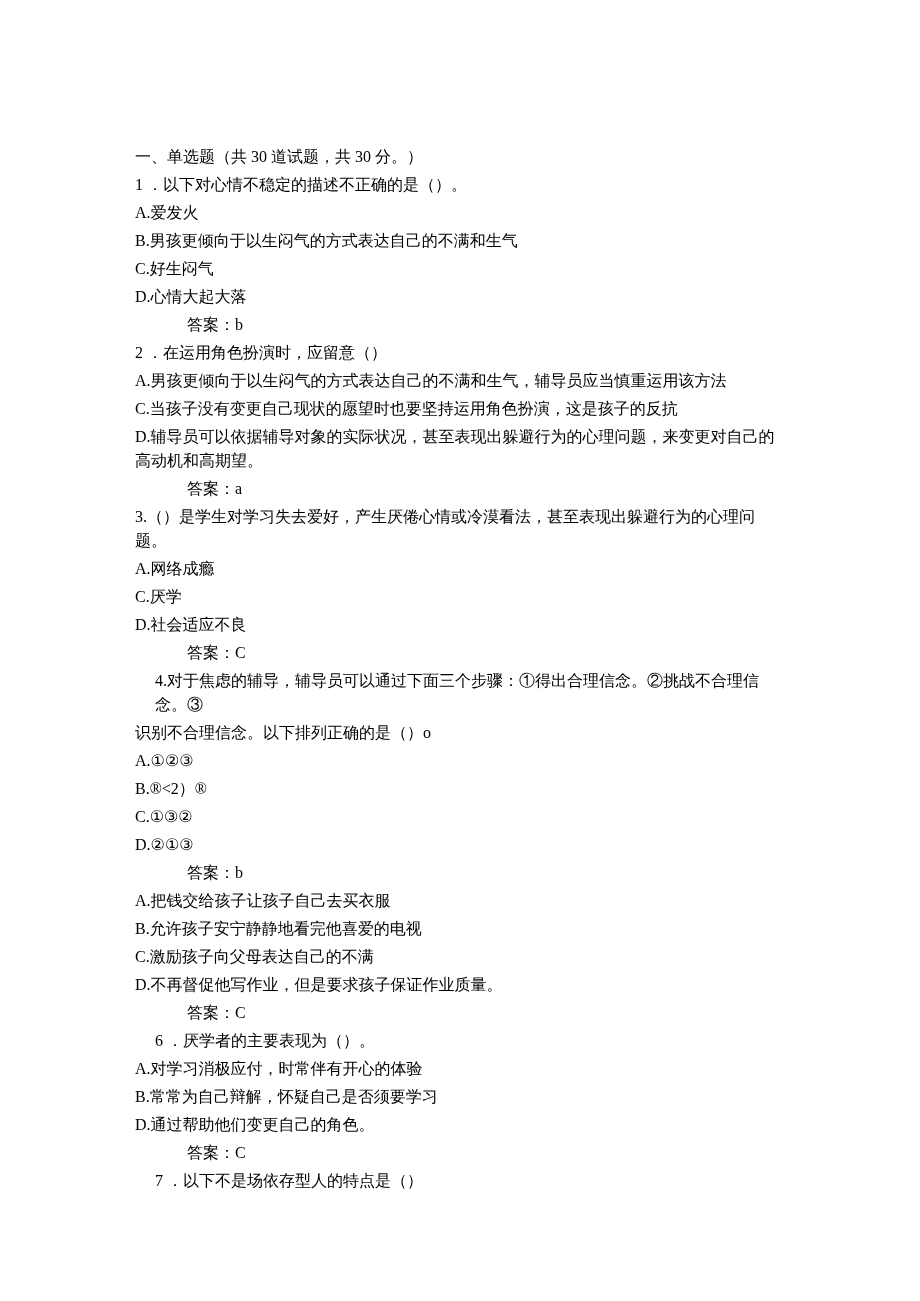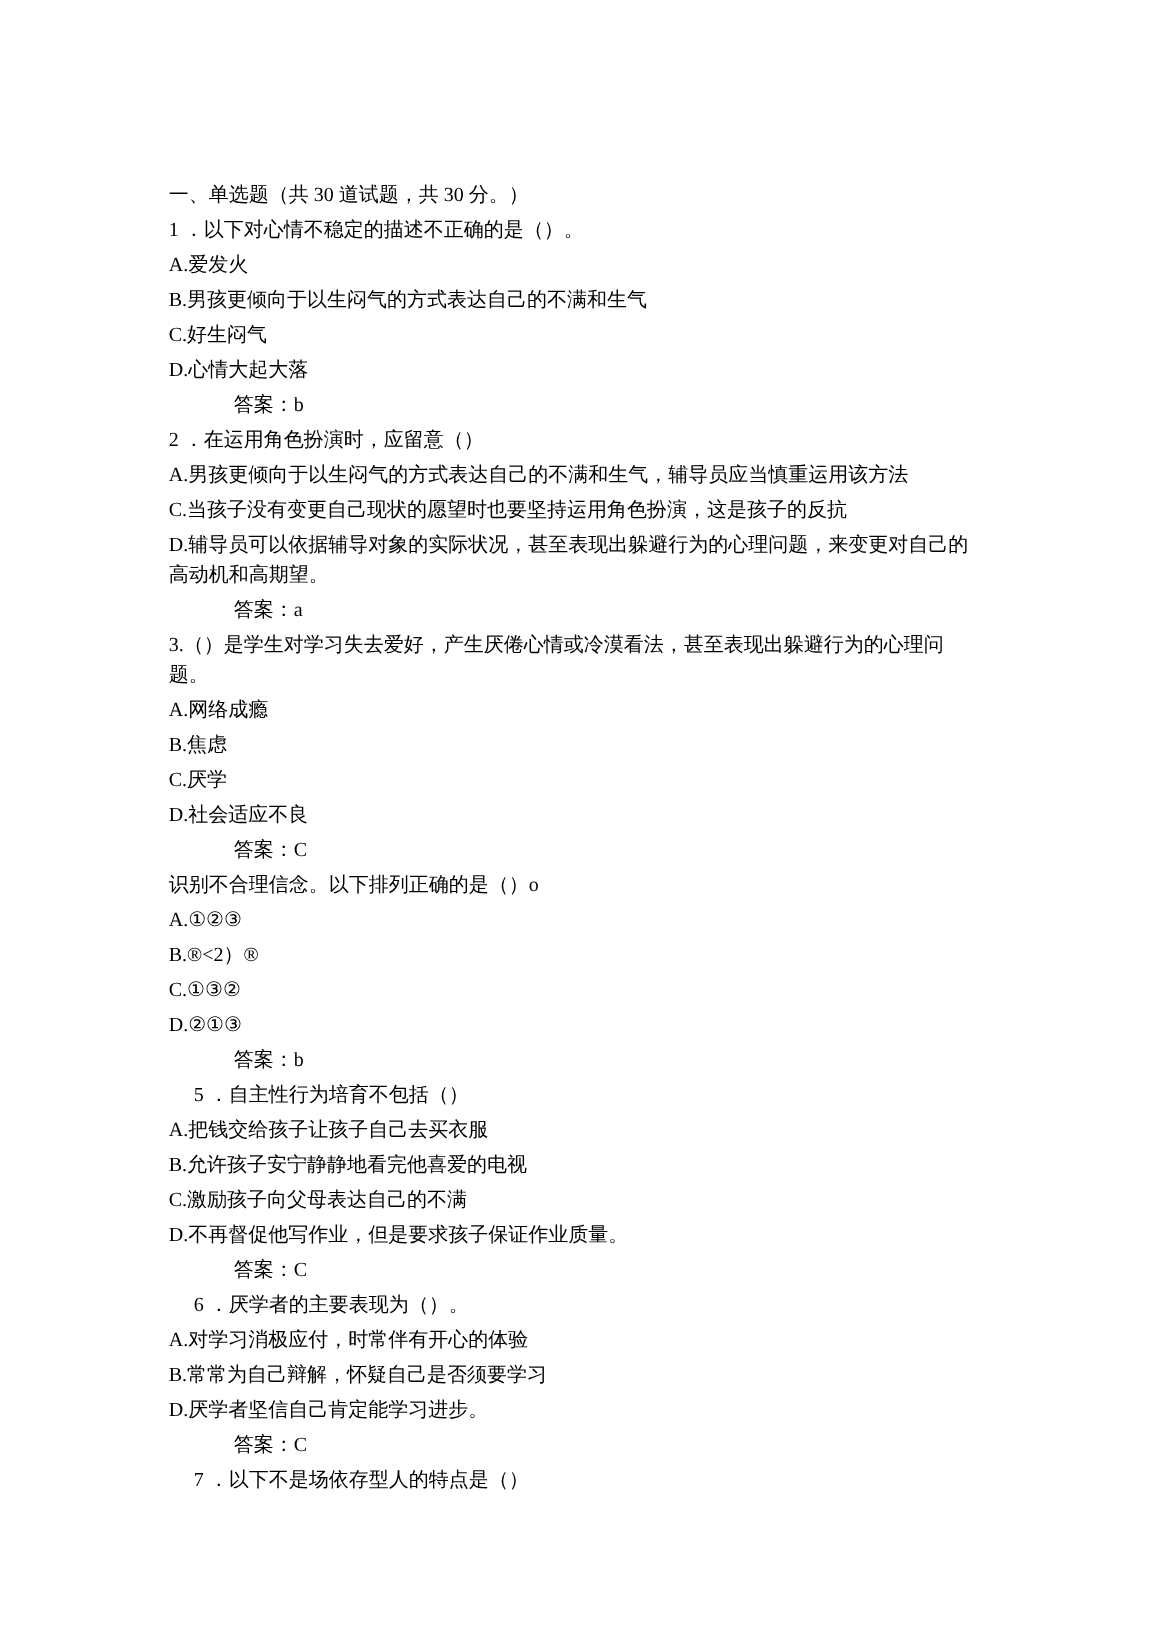--- a/index.html
+++ b/index.html
@@ -40,40 +40,39 @@
   <p class="line indent1">答案：b</p>
 
   <p class="line"><span>2</span> <span>．在运用角色扮演时，应留意（）</span></p>
   <p class="line">A.男孩更倾向于以生闷气的方式表达自己的不满和生气，辅导员应当慎重运用该方法</p>
   <p class="line">C.当孩子没有变更自己现状的愿望时也要坚持运用角色扮演，这是孩子的反抗</p>
   <p class="line">D.辅导员可以依据辅导对象的实际状况，甚至表现出躲避行为的心理问题，来变更对自己的高动机和高期望。</p>
   <p class="line indent1">答案：a</p>
 
   <p class="line">3.（）是学生对学习失去爱好，产生厌倦心情或冷漠看法，甚至表现出躲避行为的心理问题。</p>
   <p class="line">A.网络成瘾</p>
-  <p class="line">B.焦虑</p>
   <p class="line">C.厌学</p>
   <p class="line">D.社会适应不良</p>
   <p class="line indent1">答案：C</p>
 
+  <p class="line indent2">4.对于焦虑的辅导，辅导员可以通过下面三个步骤：①得出合理信念。②挑战不合理信念。③</p>
   <p class="line">识别不合理信念。以下排列正确的是（）o</p>
   <p class="line">A.①②③</p>
   <p class="line">B.®&lt;2）®</p>
   <p class="line">C.①③②</p>
   <p class="line">D.②①③</p>
   <p class="line indent1">答案：b</p>
 
-  <p class="line indent2"><span>5</span> <span>．自主性行为培育不包括（）</span></p>
   <p class="line">A.把钱交给孩子让孩子自己去买衣服</p>
   <p class="line">B.允许孩子安宁静静地看完他喜爱的电视</p>
   <p class="line">C.激励孩子向父母表达自己的不满</p>
   <p class="line">D.不再督促他写作业，但是要求孩子保证作业质量。</p>
   <p class="line indent1">答案：C</p>
 
   <p class="line indent2"><span>6</span> <span>．厌学者的主要表现为（）。</span></p>
   <p class="line">A.对学习消极应付，时常伴有开心的体验</p>
   <p class="line">B.常常为自己辩解，怀疑自己是否须要学习</p>
-  <p class="line">D.厌学者坚信自己肯定能学习进步。</p>
+  <p class="line">D.通过帮助他们变更自己的角色。</p>
   <p class="line indent1">答案：C</p>
 
   <p class="line indent2"><span>7</span> <span>．以下不是场依存型人的特点是（）</span></p>
 
 </div>
 
 </body></html>

